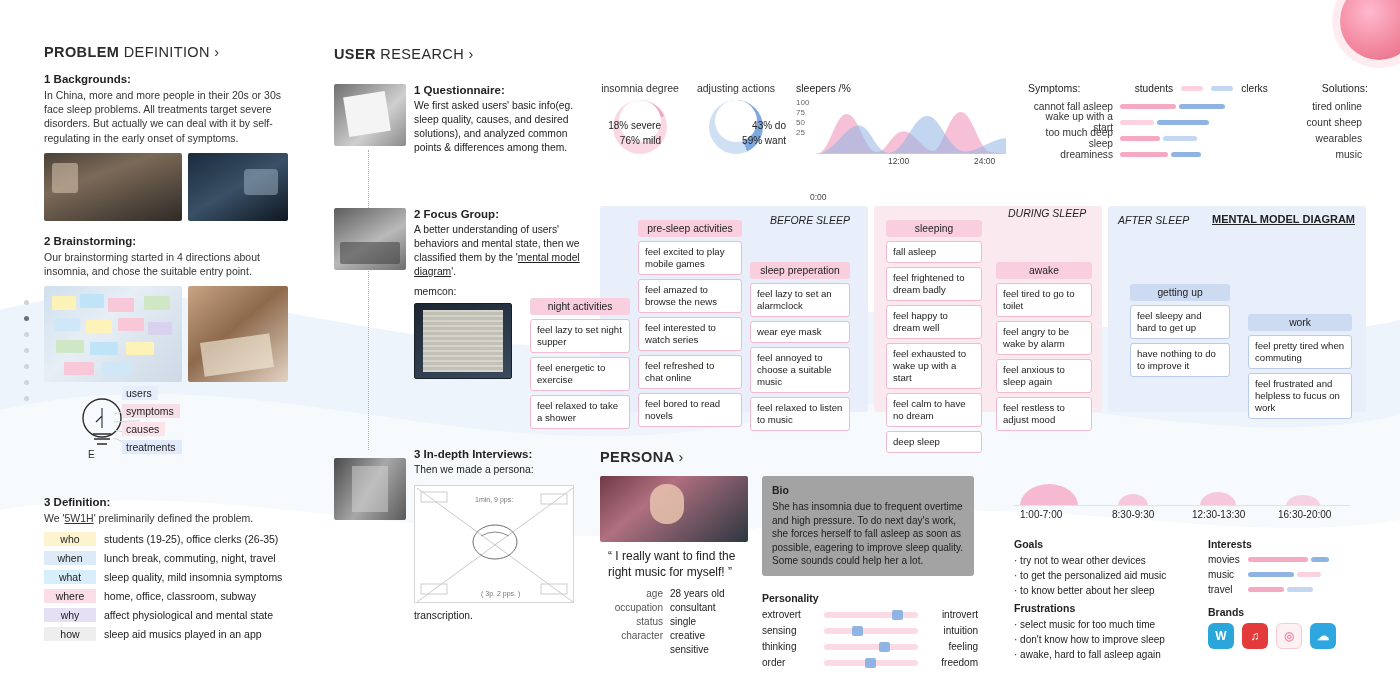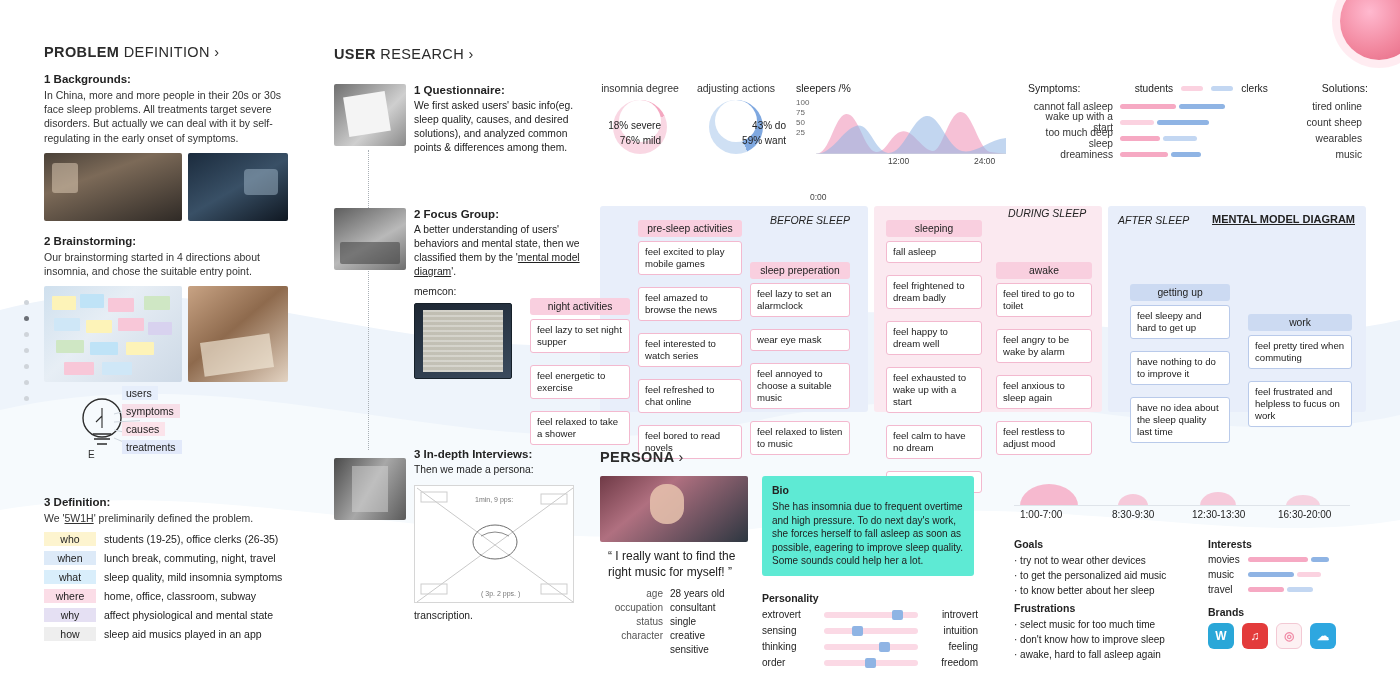--- a/index.html
+++ b/index.html
@@ -131,31 +131,31 @@
   #mmd { position:absolute; left:600px; top:206px; width:766px; height:212px; }
   .phase { position:absolute; top:0; border-radius:3px; }
   .phase-bg-pink { background:#fbe9f0; }
   .phase-bg-blue { background:#e8eefa; }
   .phase-title { position:absolute; font-size:10.5px; font-style:italic; color:#222; }
   .mmd-label { position:absolute; font-size:11px; font-weight:bold; text-decoration:underline; }
   .grp { position:absolute; }
   .grp-head { font-size:10.3px; text-align:center; padding:3px 6px; border-radius:3px; margin-bottom:4px; }
   .gh-pink { background:#f9cfdf; }
   .gh-blue { background:#ccdaf2; }
-  .card { font-size:9.6px; line-height:1.25; padding:4px 6px; margin-bottom:12px; border-radius:3px; background:#fff; }
+  .card { font-size:9.6px; line-height:1.25; padding:4px 6px; margin-bottom:4px; border-radius:3px; background:#fff; }
   .c-pink { border:1px solid #f3b9cf; }
   .c-blue { border:1px solid #b9caea; }
 
   
   .sketch { width:160px;height:118px;border:1px solid #d6d6d6;background:#fff;position:relative; }
   .sketch svg { position:absolute; left:0; top:0; }
   .persona-photo { width:148px;height:66px;border-radius:2px;background:linear-gradient(140deg,#6f3a46 0%, #b07080 35%, #2c3640 100%); position:relative; overflow:hidden;}
   .persona-photo:after{content:"";position:absolute;left:50px;top:8px;width:34px;height:40px;border-radius:16px;background:#e7c3ae;opacity:.85;}
   .quote { font-size:12px; line-height:1.35; margin-top:6px; width:152px;margin-left:8px; }
-  .bio { background:#5eead4; border-radius:3px; padding:8px 10px; width:212px; }
+  .bio { background:#a3a3a3; border-radius:3px; padding:8px 10px; width:212px; }
   .bio h5 { margin:0 0 4px; font-size:10.5px; }
   .bio p { margin:0; font-size:10px; line-height:1.35; }
   .kv { display:flex; font-size:10px; margin-bottom:3px; }
   .kv .k { width:70px; text-align:right; color:#555; padding-right:7px; }
   .pers-row { display:flex; align-items:center; font-size:10px; margin-bottom:5px; }
   .pers-row .l { width:56px; }
   .pers-row .r { width:54px; text-align:right; }
   .pers-bar { flex:1; height:6px; background:#fbd9e5; margin:0 6px; border-radius:3px; position:relative; }
   .pers-bar i { position:absolute; top:-2px; width:11px; height:10px; background:#8fb4e4; border-radius:2px; }
 
@@ -438,21 +438,20 @@
     <div class="card c-pink">feel tired to go to toilet</div>
     <div class="card c-pink">feel angry to be wake by alarm</div>
     <div class="card c-pink">feel anxious to sleep again</div>
     <div class="card c-pink">feel restless to adjust mood</div>
   </div>
 
   <div class="grp" style="left:530px;top:78px;width:100px;">
     <div class="grp-head gh-blue">getting up</div>
     <div class="card c-blue">feel sleepy and hard to get up</div>
     <div class="card c-blue">have nothing to do to improve it</div>
-    <div class="card c-blue">have no idea about the sleep quality last time</div>
   </div>
 
   <div class="grp" style="left:648px;top:108px;width:104px;">
     <div class="grp-head gh-blue">work</div>
     <div class="card c-blue">feel pretty tired when commuting</div>
     <div class="card c-blue">feel frustrated and helpless to fucus on work</div>
   </div>
 </div>
 
 <div class="row-item" style="left:334px;top:458px;">

